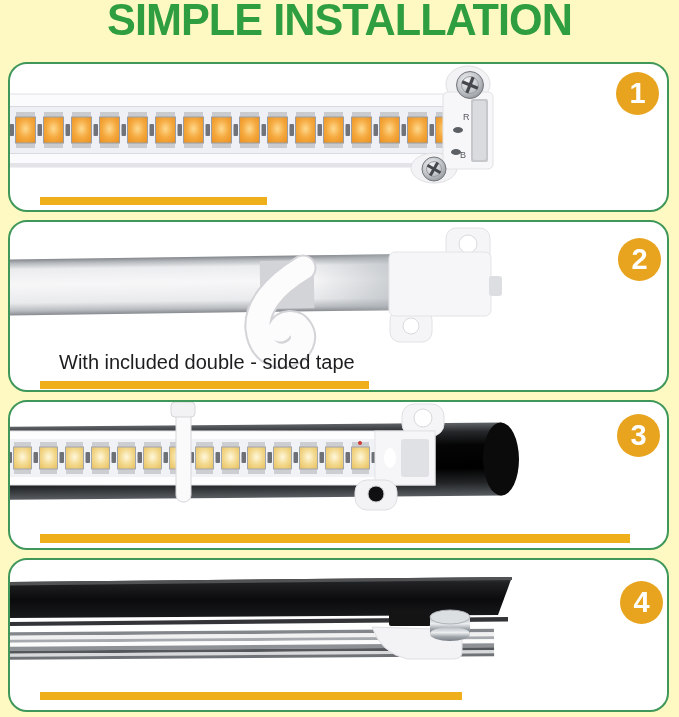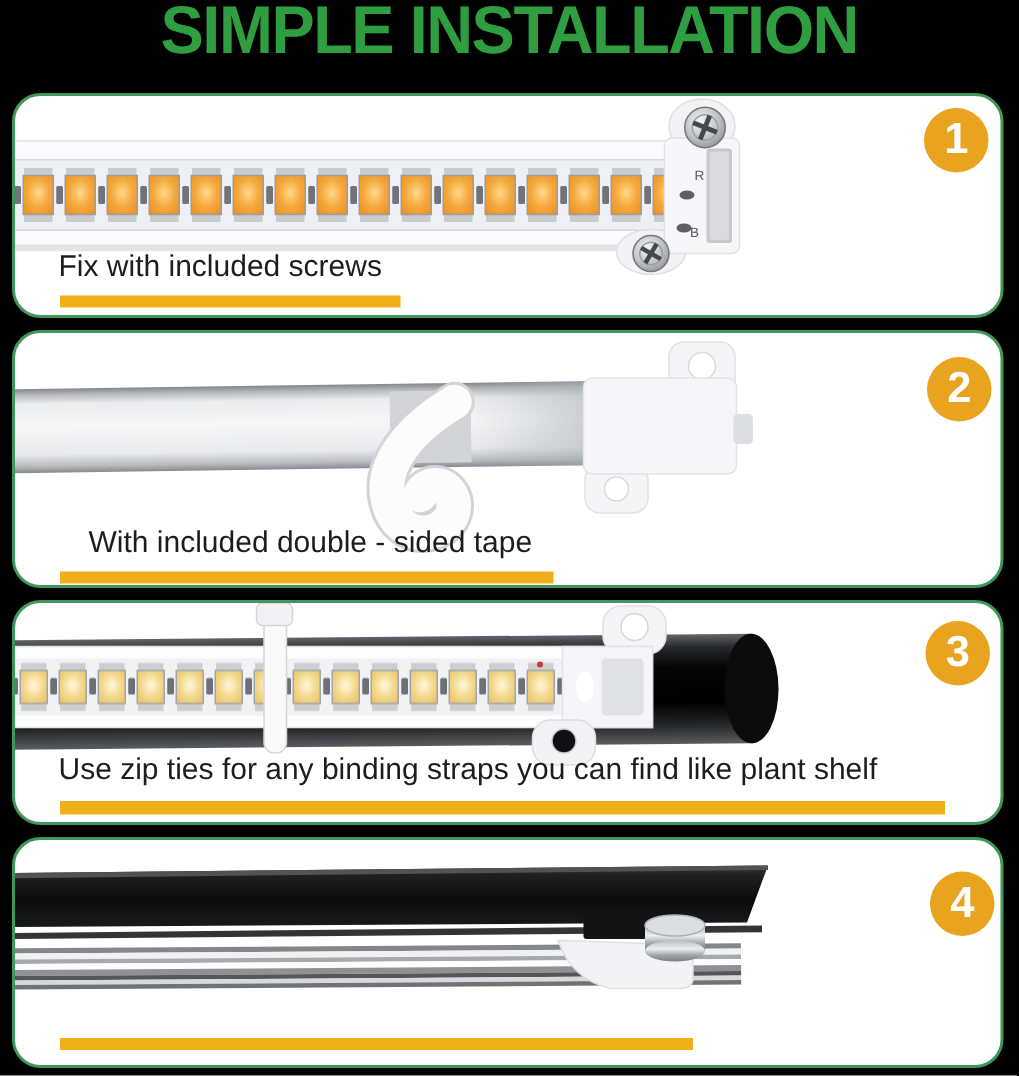--- a/index.html
+++ b/index.html
@@ -1,16 +1,16 @@
 <!DOCTYPE html>
 <html><head>
 <meta charset="utf-8">
 <style>
   html,body{margin:0;padding:0;background:#fff;}
-  .page{position:relative;width:679px;height:717px;background:#000000;overflow:hidden;
+  .page{position:relative;width:679px;height:717px;background:#fef9c3;overflow:hidden;
         font-family:"Liberation Sans",sans-serif;}
   .title{position:absolute;top:-6px;left:0;right:0;margin:0;text-align:center;
          font-size:45px;font-weight:bold;letter-spacing:-1px;color:#2f9e41;
          transform:scaleX(0.96);}
   .panel{position:absolute;left:8px;width:661px;box-sizing:border-box;
          border:2px solid #3f9859;border-radius:19px;background:#fff;overflow:hidden;}
   .p1{top:62px;height:150px;}
   .p2{top:220px;height:172px;}
   .p3{top:400px;height:150px;}
   .p4{top:558px;height:154px;}
@@ -87,21 +87,20 @@
       <g transform="translate(424,105)">
         <circle r="12" fill="url(#p1screw)" stroke="#74777c"></circle>
         <circle r="7.5" fill="none" stroke="#9b9ea3"></circle>
         <g stroke="#45484d" stroke-width="3" transform="rotate(30)">
           <line x1="-7.5" x2="7.5"></line>
             <line y1="-7.5" y2="7.5"></line>
         </g>
       </g>
     </svg>
     <div class="badge">1</div>
-    <div class="caption">Fix with included screws</div>
     <div class="underline"></div>
   </section>
 
   <section class="panel p2">
     <svg class="illu" viewBox="0 0 657 168" preserveAspectRatio="none">
       <defs>
         <linearGradient id="p2bar" x1="0" y1="0" x2="0" y2="1">
           <stop offset="0" stop-color="#83878c"></stop>
             <stop offset="0.07" stop-color="#b4b8bc"></stop>
           <stop offset="0.18" stop-color="#ebecee"></stop>
@@ -174,21 +173,20 @@
       <circle cx="350" cy="41" r="2" fill="#cc3a33"></circle>
       <rect x="345" y="78" width="42" height="30" rx="12" fill="#f3f3f5" stroke="#dedee2"></rect>
       <circle cx="366" cy="92" r="8" fill="#101012" stroke="#caccd0"></circle>
       <g>
         <rect x="166" y="6" width="15" height="94" rx="7" fill="#fafafb" stroke="#d6d6da"></rect>
         <rect x="168" y="-6" width="8" height="10" fill="#f2f2f4" stroke="#d6d6da"></rect>
         <rect x="161" y="0" width="24" height="15" rx="4" fill="#f2f2f4" stroke="#d6d6da"></rect>
       </g>
     </svg>
     <div class="badge">3</div>
-    <div class="caption">Use zip ties for any binding straps you can find like plant shelf</div>
     <div class="underline"></div>
   </section>
 
   <section class="panel p4">
     <svg class="illu" viewBox="0 0 657 150" preserveAspectRatio="none">
       <defs>
         <linearGradient id="p4iron" x1="0" y1="0" x2="0" y2="1">
           <stop offset="0" stop-color="#3a3b3d"></stop>
             <stop offset="0.15" stop-color="#1f2022"></stop>
           <stop offset="0.55" stop-color="#0b0b0c"></stop>

